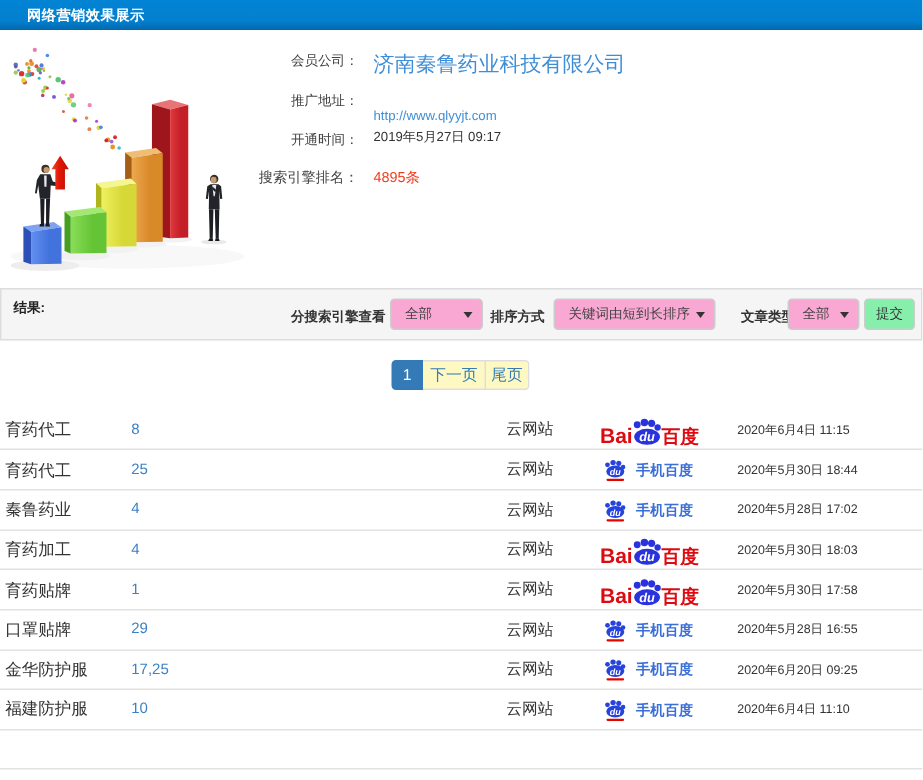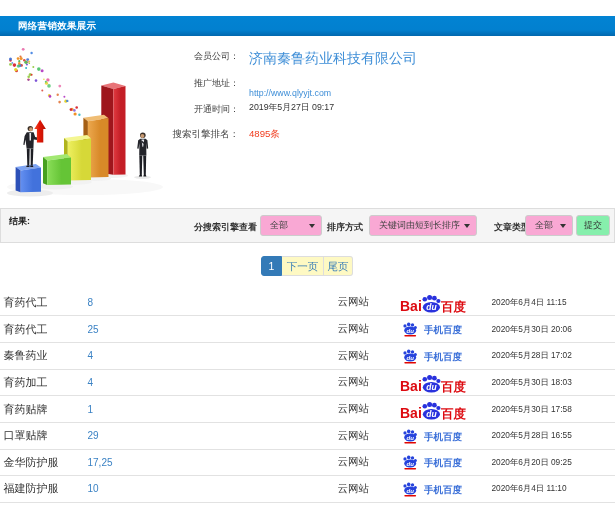--- a/index.html
+++ b/index.html
@@ -1,17 +1,17 @@
 <!DOCTYPE html>
 <html><head>
 <meta charset="utf-8">
 <style>
 * { margin:0; padding:0; box-sizing:border-box; }
 html,body { width:615px; height:520px; background:#fff; font-family:"Liberation Sans", sans-serif; overflow:hidden; }
-#page { position:relative; width:615px; height:497px;margin-top:16px; }
+#page { position:relative; width:615px; height:497px; }
 .topbar { position:absolute; left:0; top:0; width:615px; height:20px;
   background:linear-gradient(#0283d3 0%, #0280cf 70%, #0268ae 100%); }
 .topbar span { position:absolute; left:18px; top:4px; font-size:9.5px; font-weight:bold; color:#fff; letter-spacing:0.3px; }
 
 .ilabel { position:absolute; right:376px; font-size:9px; color:#444; white-space:nowrap; }
 .ival   { position:absolute; left:249px; font-size:9.4px; color:#333; white-space:nowrap; }
 .blue   { color:#3e8ed7; }
 .red    { color:#f03c1e; }
 
 .panel { position:absolute; left:0; top:191.5px; width:615px; height:35.5px; background:#f5f5f5; border:1px solid #ddd; }
@@ -234,21 +234,21 @@
           <td><svg width="62" height="16" viewBox="0 0 62 16" style="vertical-align:middle">
               <circle cx="5" cy="4.9" r="1.6" fill="#2643dc"></circle>
               <circle cx="8.7" cy="3.4" r="1.8" fill="#2643dc"></circle>
               <circle cx="12.5" cy="3.9" r="1.7" fill="#2643dc"></circle>
               <circle cx="15.4" cy="6.4" r="1.5" fill="#2643dc"></circle>
               <ellipse cx="10.2" cy="9.4" rx="6" ry="4" fill="#2643dc"></ellipse>
               <text x="10.2" y="11.8" text-anchor="middle" font-size="6" font-weight="bold" font-style="italic" fill="#fff">du</text>
               <rect x="4.3" y="14.1" width="11.8" height="1.5" rx="0.75" fill="#e10500"></rect>
               <text x="24" y="11.5" font-size="9.5" font-weight="bold" fill="#3a6fd8">手机百度</text>
             </svg></td>
-          <td class="tm">2020年5月30日 20:06</td>
+          <td class="tm">2020年5月30日 18:44</td>
         </tr>
     <tr>
           <td class="kw">秦鲁药业</td>
           <td class="rk">4</td>
           <td>云网站</td>
           <td><svg width="62" height="16" viewBox="0 0 62 16" style="vertical-align:middle">
               <circle cx="5" cy="4.9" r="1.6" fill="#2643dc"></circle>
               <circle cx="8.7" cy="3.4" r="1.8" fill="#2643dc"></circle>
               <circle cx="12.5" cy="3.9" r="1.7" fill="#2643dc"></circle>
               <circle cx="15.4" cy="6.4" r="1.5" fill="#2643dc"></circle>

